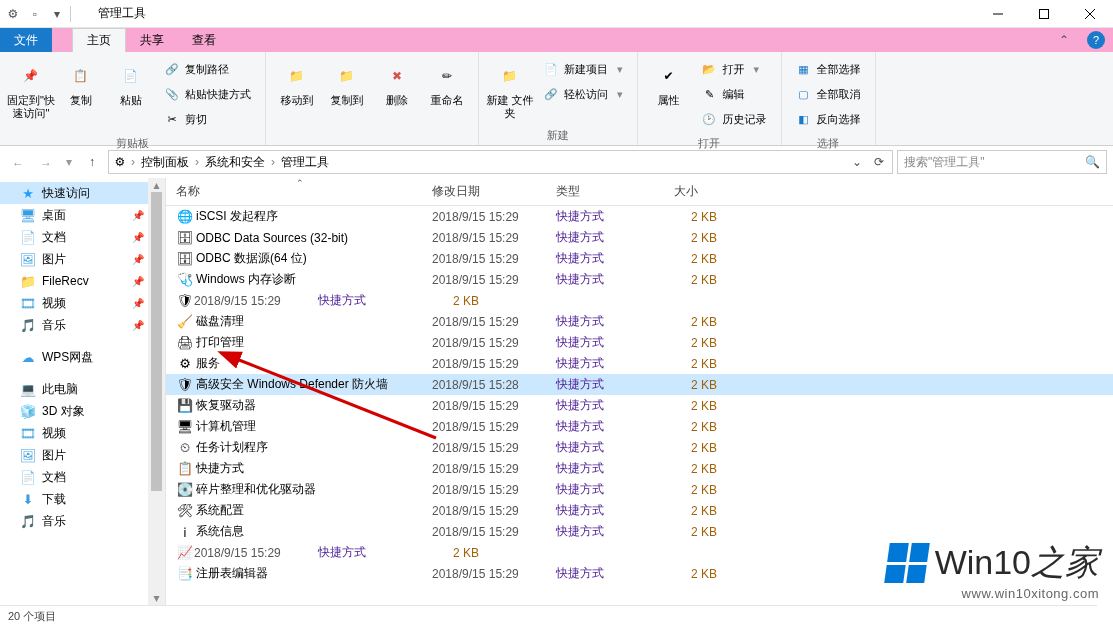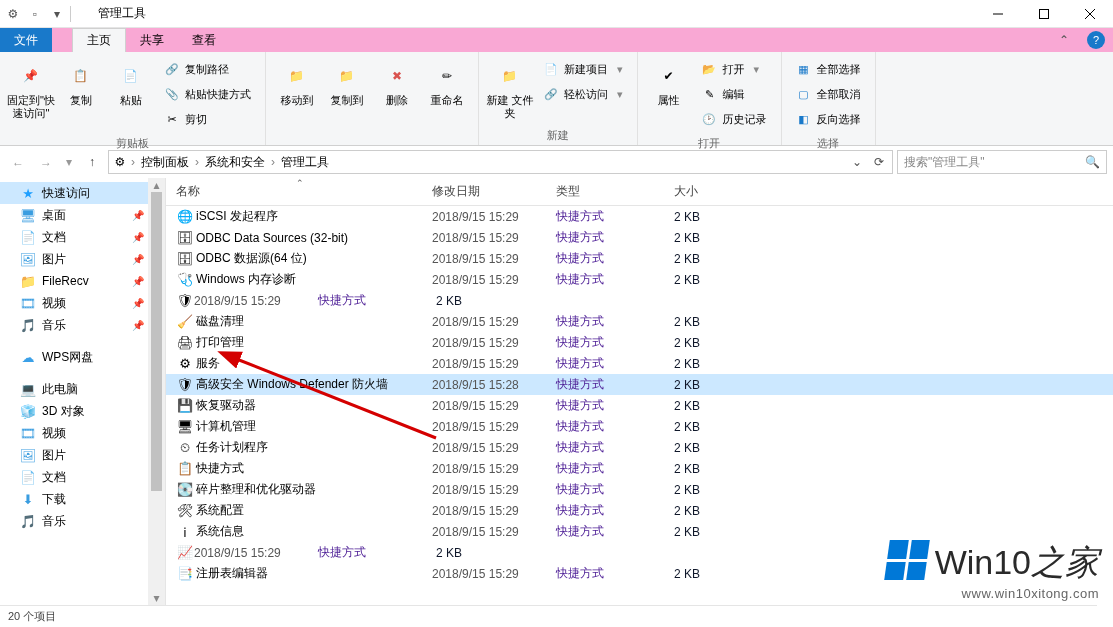--- a/index.html
+++ b/index.html
@@ -65,31 +65,31 @@
 .col-size { width:80px; }
 .sort-ind { position:absolute; left:130px; top:0; font-size:9px; color:#555; }
 
 .filelist { flex:1; overflow:auto; }
 .row { height:21px; display:flex; align-items:center; padding-left:10px; }
 .row.sel { background:#cce8ff; }
 .row .ic { width:18px; height:16px; display:flex; align-items:center; justify-content:center; font-size:13px; }
 .row .nm { width:238px; padding-left:2px; }
 .row .dt { width:124px; color:#555; }
 .row .tp { width:118px; color:#4c1d95; }
-.row .sz { width:80px; color:#0f172a; text-align:left; padding-right:20px; }
+.row .sz { width:80px; color:#a16207; text-align:center; padding-right:20px; }
 
 
 .arrow { position:absolute; pointer-events:none; }
 
 
 .status { position:absolute; bottom:0; left:0; right:16px; height:22px; border-top:1px solid #e5e5e5; display:flex; align-items:center; padding:0 8px; font-size:11px; color:#444; }
 
 
 .watermark { position:absolute; right:14px; bottom:26px; text-align:right; pointer-events:none; }
-.watermark .logo { display:flex; justify-content:flex-end; gap:8px; }
+.watermark .logo { display:flex; align-items:center; justify-content:flex-end; gap:8px; }
 .watermark .wl { font-size:34px; font-weight:300; color:#2a2a2a; }
 .watermark .url { font-size:13px; color:#666; letter-spacing:0.5px; }
 .winlogo { width:40px; height:40px; display:grid; grid-template-columns:1fr 1fr; grid-template-rows:1fr 1fr; gap:3px; transform:skewX(-8deg); }
 .winlogo div { background:#0078d7; }
 
 svg { display:block; }
 </style>
 </head>
 <body>
 

